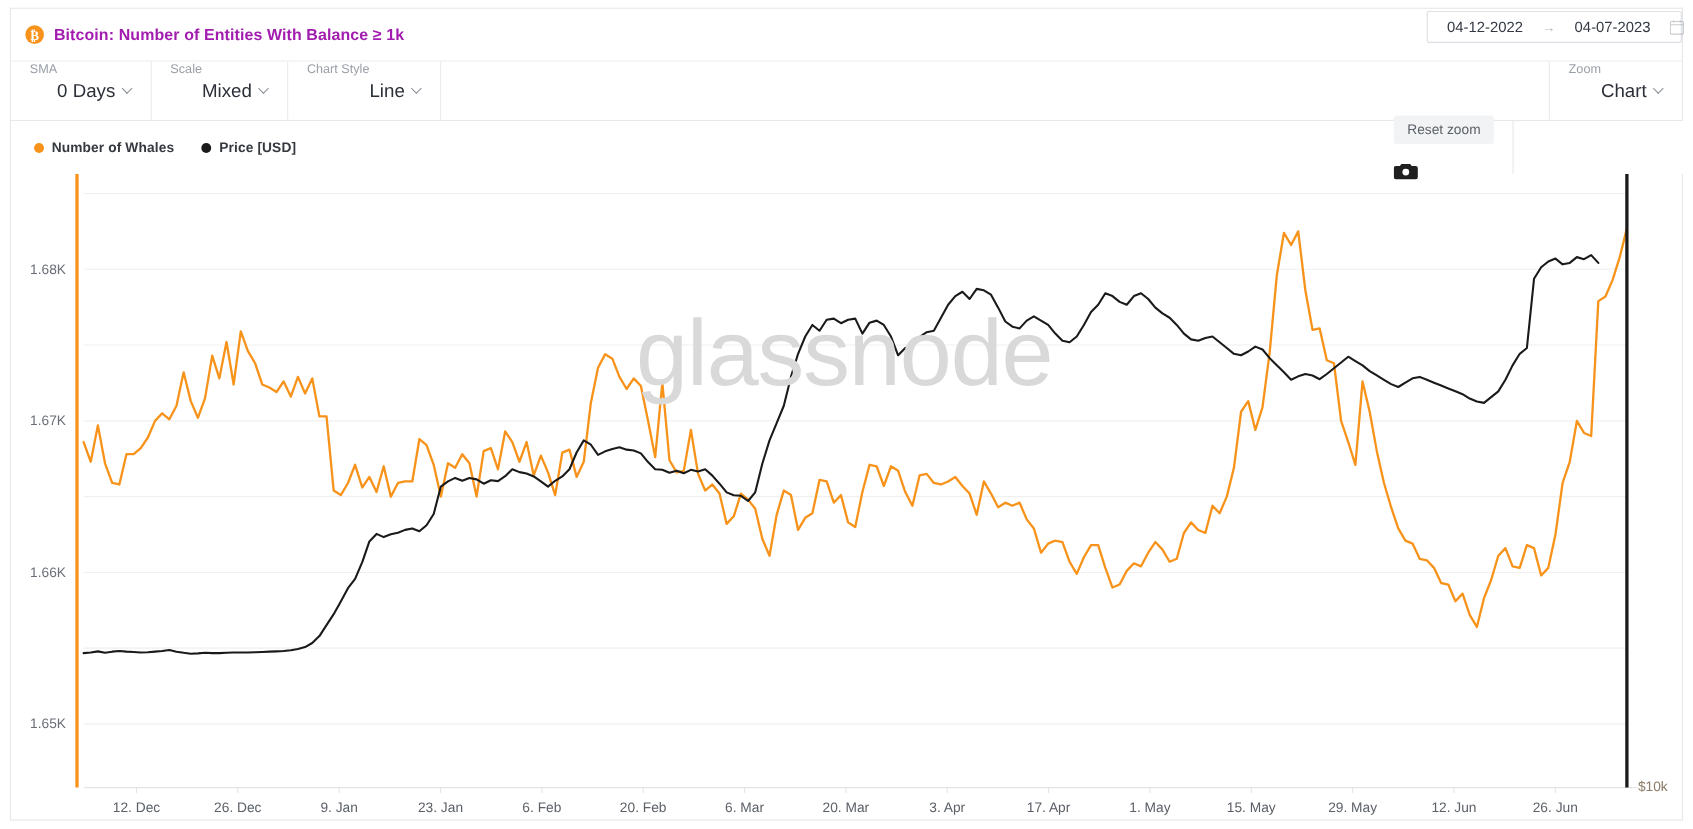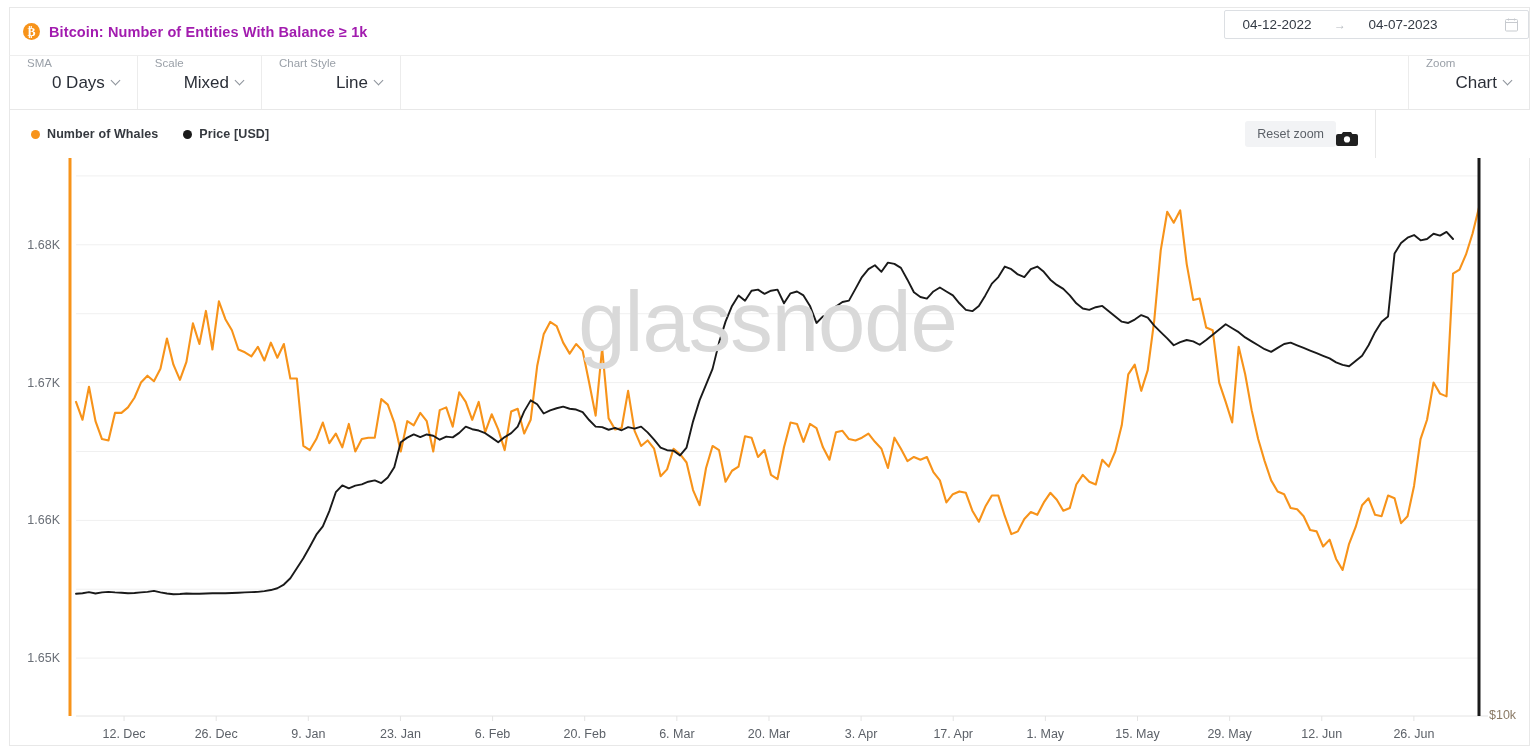--- a/index.html
+++ b/index.html
@@ -34,21 +34,21 @@
     font-family:"Liberation Serif", serif;
     flex:0 0 auto;
   }
   .page-title{
     margin-left:9px;font-size:14.5px;color:#a21caf;font-weight:600;
     letter-spacing:.1px;white-space:nowrap;
   }
 
   .daterange{
     position:absolute;right:10px;top:10px;
-    width:305px;height:29px;
+    width:232px;height:29px;
     border:1px solid #dcdfe3;border-radius:2px;
     box-sizing:border-box;background:#fff;
     display:flex;align-items:center;
   }
   .dr-from,.dr-to{
     font-size:13.5px;color:#333a44;
     width:104px;text-align:center;
     background:transparent;border:none;outline:none;
     font-family:"Liberation Sans", sans-serif;
     padding:0;
@@ -96,21 +96,21 @@
   .legendrow{
     position:absolute;left:9px;top:110px;width:1367px;height:48px;
     box-sizing:border-box;
     display:flex;align-items:center;
     border-left:1px solid #e8e8e8;border-right:1px solid #e8e8e8;
   }
   .legend-items{display:flex;align-items:center;margin-left:21px;gap:25px;}
   .legend-item{display:flex;align-items:center;gap:7px;cursor:pointer;}
   .leg-dot{width:9px;height:9px;border-radius:50%;display:inline-block;}
   .leg-text{font-size:12.5px;color:#35393f;font-weight:bold;letter-spacing:.1px;}
-  .legend-right{margin-left:auto;display:flex;align-items:flex-end;gap:0;margin-right:17px;}
+  .legend-right{margin-left:auto;display:flex;align-items:flex-start;gap:16px;margin-right:17px;flex-direction:column;}
   .reset-zoom{
     background:#f2f3f5;border:none;border-radius:3px;
     font-size:12.5px;color:#5c6168;
     padding:6px 12px;cursor:pointer;
     font-family:"Liberation Sans", sans-serif;
   }
   .cam{
     width:22px;height:17px;position:relative;cursor:pointer;
   }
 

